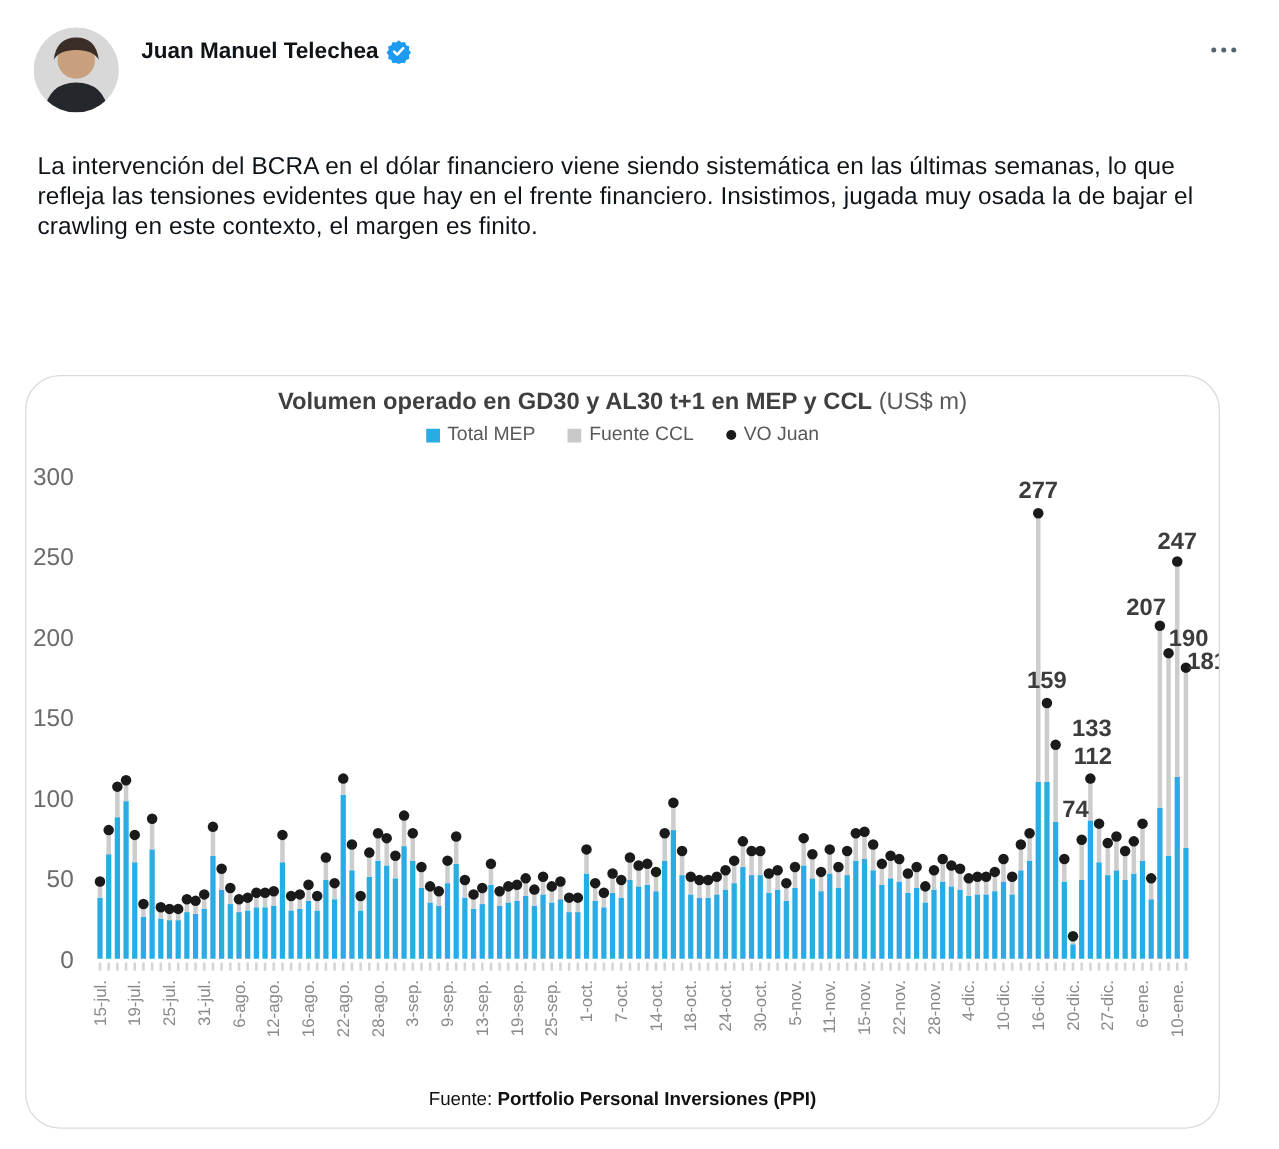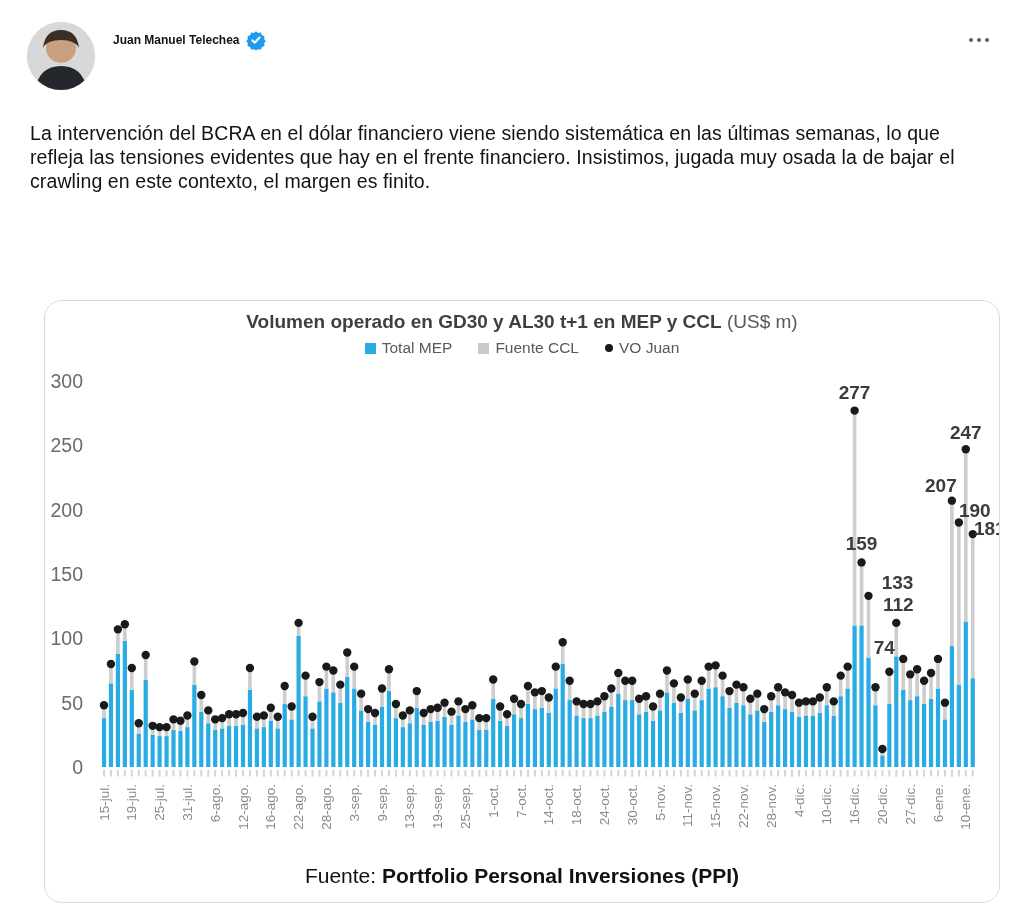--- a/index.html
+++ b/index.html
@@ -2,37 +2,37 @@
 <html><head>
 <meta charset="utf-8">
 <style>
   html,body{margin:0;padding:0;background:#ffffff;}
   body{font-family:"Liberation Sans",sans-serif;color:#0f1419;}
   .tweet{position:relative;width:1023px;height:919px;background:#fff;overflow:hidden;}
   
   .avatar{position:absolute;left:27px;top:22px;width:68px;height:68px;border-radius:50%;overflow:hidden;background:#d9d9d9;cursor:pointer;}
   .head-block{position:absolute;left:113px;top:30px;}
   .name-row{display:flex;align-items:center;gap:6px;}
-  .name{font-size:12px;font-weight:bold;color:#0f1419;cursor:pointer;}
+  .name{font-size:18px;font-weight:bold;color:#0f1419;cursor:pointer;}
   .badge{width:20px;height:20px;display:inline-block;}
   .handle{font-size:16px;color:#536471;margin-top:6px;cursor:pointer;}
   .more-btn{position:absolute;right:28px;top:32px;display:flex;gap:4px;padding:6px;cursor:pointer;}
   .more-btn i{width:4px;height:4px;border-radius:50%;background:#536471;display:block;}
   
   .tweet-text{position:absolute;left:30px;top:121px;width:962px;font-size:19.5px;line-height:24px;color:#0f1419;letter-spacing:0.1px;}
   
-  .card{position:absolute;left:44px;top:300px;width:956px;height:603px;border:1px solid #d7dbdf;border-radius:18px;background:#fff;box-sizing:border-box;}
+  .card{position:absolute;left:20px;top:300px;width:956px;height:603px;border:1px solid #d7dbdf;border-radius:28px;background:#fff;box-sizing:border-box;}
   .chart-title{position:absolute;left:0;top:10px;width:100%;text-align:center;font-size:19px;color:#595959;}
   .chart-title b{color:#3f3f3f;font-weight:bold;}
   .legend{position:absolute;left:0;top:38px;width:100%;display:flex;justify-content:center;gap:26px;font-size:15.5px;color:#595959;}
   .legend .item{display:flex;align-items:center;gap:6px;text-align:center;}
   .sq{width:11px;height:11px;display:inline-block;}
   .dot-swatch{width:8px;height:8px;border-radius:50%;display:inline-block;}
   .plot-svg{position:absolute;left:0;top:52px;width:954px;height:508px;}
-  .source{position:absolute;left:0;bottom:14px;width:100%;text-align:center;font-size:21px;color:#111;}
+  .source{position:absolute;left:0;bottom:14px;width:100%;text-align:center;font-size:15px;color:#111;}
   .source b{font-weight:bold;}
   
   text.ytick{font-family:"Liberation Sans",sans-serif;font-size:19.5px;fill:#6b6b6b;text-anchor:end;}
   text.xtick{font-family:"Liberation Sans",sans-serif;font-size:13.5px;fill:#8a8a8a;}
   text.dlabel{font-family:"Liberation Sans",sans-serif;font-size:19px;font-weight:bold;fill:#3c3c3c;text-anchor:middle;}
 </style>
 </head>
 <body>
 
 <div class="tweet">

